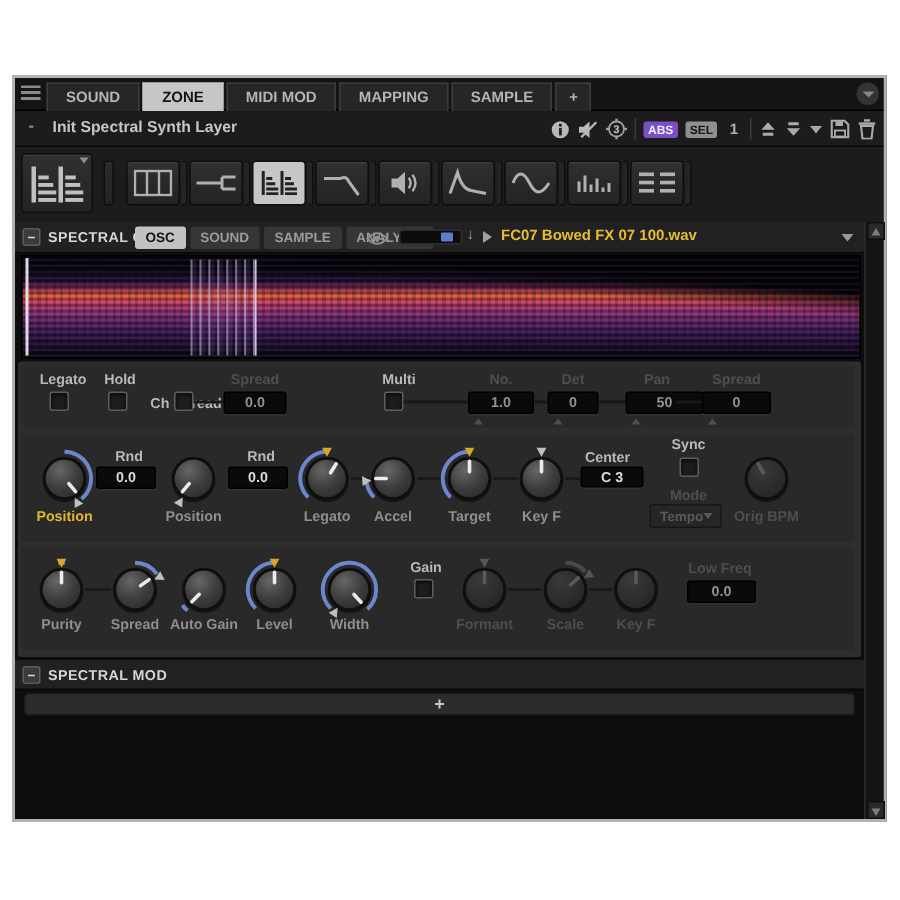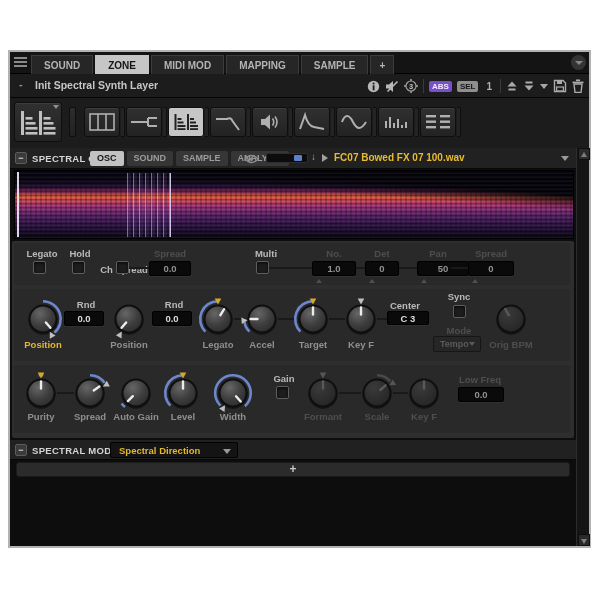--- a/index.html
+++ b/index.html
@@ -503,24 +503,20 @@
           <line x1="22.0" y1="17.5" x2="22.0" y2="10.5" stroke="#5a5a5a" stroke-width="2.4" stroke-linecap="round"></line>
         </svg></div>
     <div class="plabel dim" style="left:384px;top:170px;width:56px">Key F</div>
     <div class="plabel dim" style="left:438px;top:133px;width:60px">Low Freq</div>
     <div class="fld gray" style="left:446px;top:146px;width:46px">0.0</div>
   </div>
 
   <div class="sechead" style="top:388px;height:20px">
     <div class="collapsebox">−</div>
     <span class="seclabel">SPECTRAL MOD</span>
-    <div class="modsel">
-      <span>Spectral Direction</span>
-      <div class="dchev"></div>
-    </div>
   </div>
 
   <div class="plus-bar"><span>+</span></div>
 
   <div class="vscroll">
     <div class="sbbtn" style="top:0">
         <div class="up"></div>
       </div>
     <div class="sbbtn" style="bottom:0">
         <div class="dn"></div>

